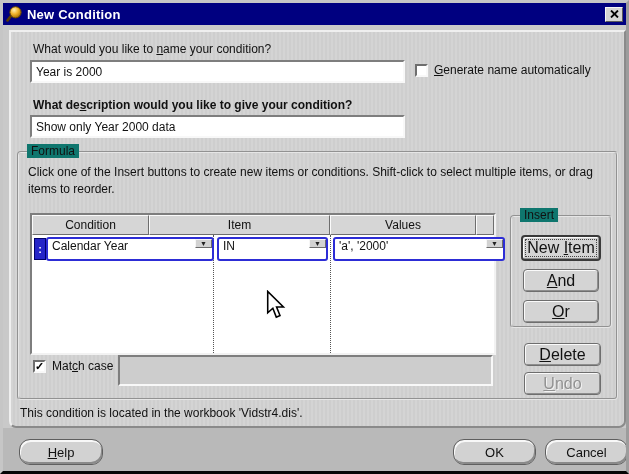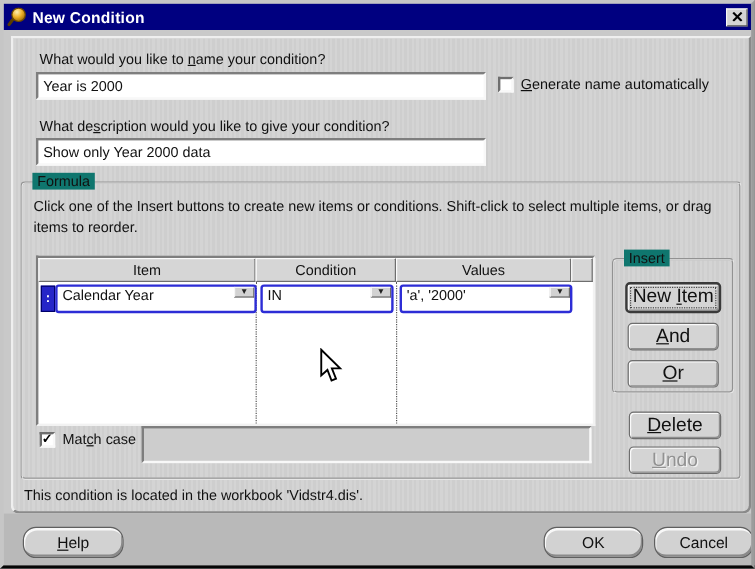--- a/index.html
+++ b/index.html
@@ -99,50 +99,50 @@
   <div class="label" style="left:30px;top:39px;"><span>What would you like to </span><u>n</u><span>ame your condition?</span></div>
   <div class="sunken-input" style="left:27px;top:57px;width:375px;height:23px;">
     <span>Year is 2000</span>
   </div>
 
   <div class="checkbox" style="left:412px;top:60px;">
     <span class="cb-box"></span>
     <span><span></span><u>G</u><span>enerate name automatically</span></span>
   </div>
 
-  <div class="label" style="left:30px;top:95px;"><span>What de</span><u>s</u><span>cription would you like to give your condition?</span></div>
+  <div class="label" style="left:30px;top:95px;font-weight:bold;"><span>What de</span><u>s</u><span>cription would you like to give your condition?</span></div>
   <div class="sunken-input" style="left:27px;top:112px;width:375px;height:23px;">
     <span>Show only Year 2000 data</span>
   </div>
 
   <div class="groupbox" style="left:14px;top:148px;width:601px;height:249px;">
     <span class="groupbox-legend">Formula</span>
   </div>
   <div class="label" style="left:25px;top:161px;width:580px;white-space:normal;line-height:17px;">Click one of the Insert buttons to create new items or conditions. Shift-click to select multiple items, or drag items to reorder.</div>
 
   <div class="ctable">
     <div class="thead">
+      <div class="th" style="width:117px;">Condition</div>
       <div class="th" style="width:181px;">Item</div>
-      <div class="th" style="width:117px;">Condition</div>
       <div class="th" style="width:146px;">Values</div>
       <div class="th" style="flex:1;"></div>
     </div>
     <div class="dotline" style="left:181px;"></div>
     <div class="dotline" style="left:298px;"></div>
 
     <div class="row-selector">:</div>
     <div class="combo" style="left:14px;top:22px;width:168px;">
       <span class="txt">Calendar Year</span>
       <span class="arrow">▼</span>
     </div>
     <div class="combo" style="left:185px;top:22px;width:111px;">
       <span class="txt">IN</span>
       <span class="arrow">▼</span>
     </div>
-    <div class="combo" style="left:301px;top:22px;width:144px;">
+    <div class="combo" style="left:301px;top:22px;width:172px;">
       <span class="txt">'a', '2000'</span>
       <span class="arrow">▼</span>
     </div>
   </div>
 
   <div class="groupbox" style="left:507px;top:212px;width:102px;height:113px;">
     <span class="groupbox-legend">Insert</span>
   </div>
   <div class="btn default-focus" style="left:518px;top:232px;width:80px;height:26px;">
       <span><span>New </span><u>I</u><span>tem</span></span>

